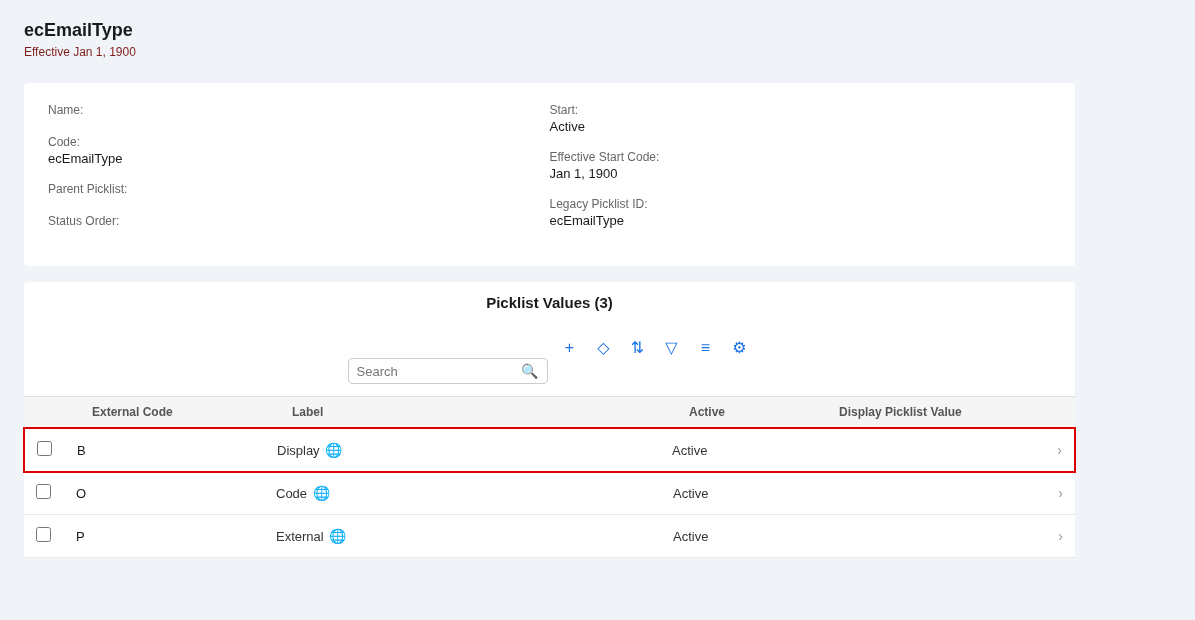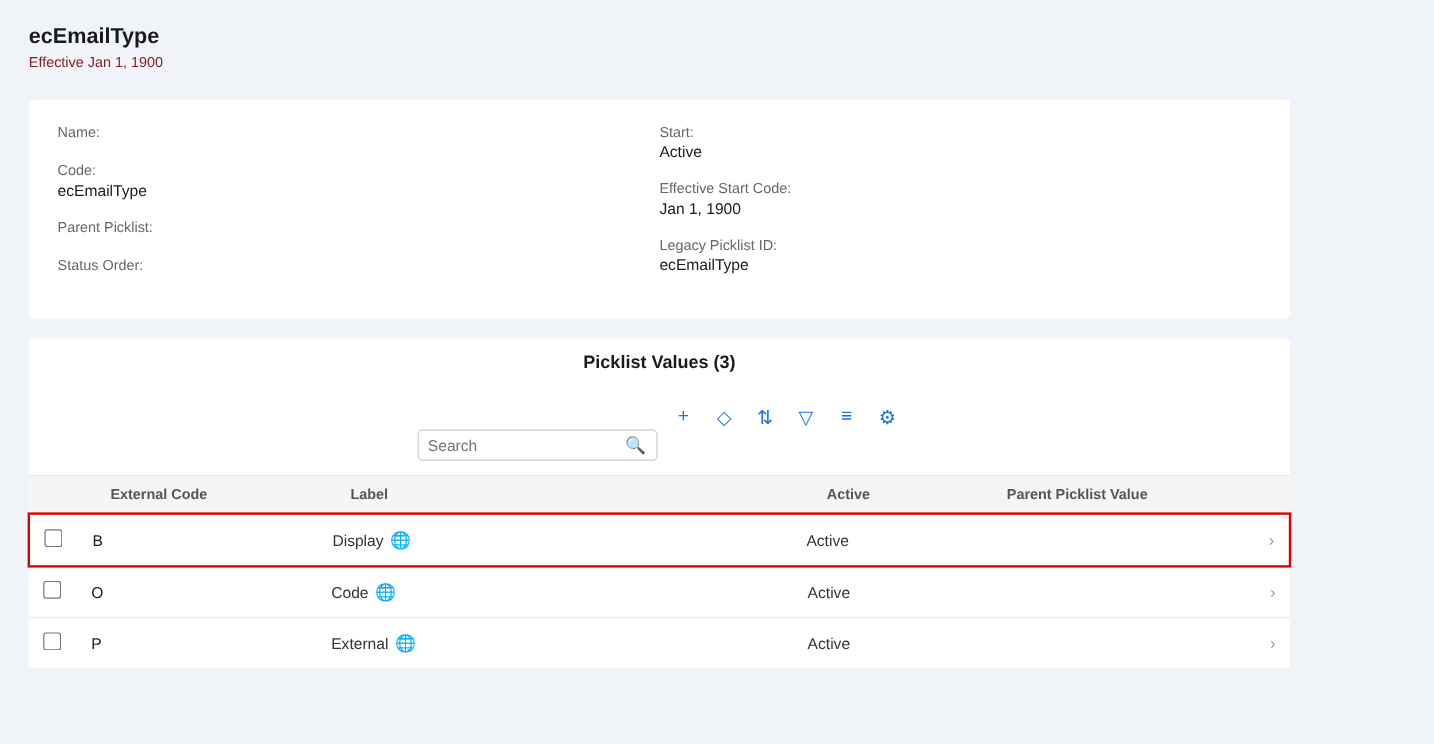--- a/index.html
+++ b/index.html
@@ -256,21 +256,21 @@
         <span class="toolbar-icon">≡</span>
         <span class="toolbar-icon">⚙</span>
       </div>
     </div>
 
     <div class="table-header">
       <div></div>
       <div class="table-header-cell">External Code</div>
       <div class="table-header-cell">Label</div>
       <div class="table-header-cell">Active</div>
-      <div class="table-header-cell">Parent Picklist Value</div>
+      <div class="table-header-cell">Display Picklist Value</div>
       <div></div>
     </div>
 
     <div class="table-row highlighted" style="border: 2px solid #dd0000; position:relative;">
       <div><input type="checkbox" class="checkbox" style=""></div>
       <div class="cell-value">B</div>
       <div class="label-cell">
         <span>Display</span>
         <span class="globe-icon">🌐</span>
       </div>

